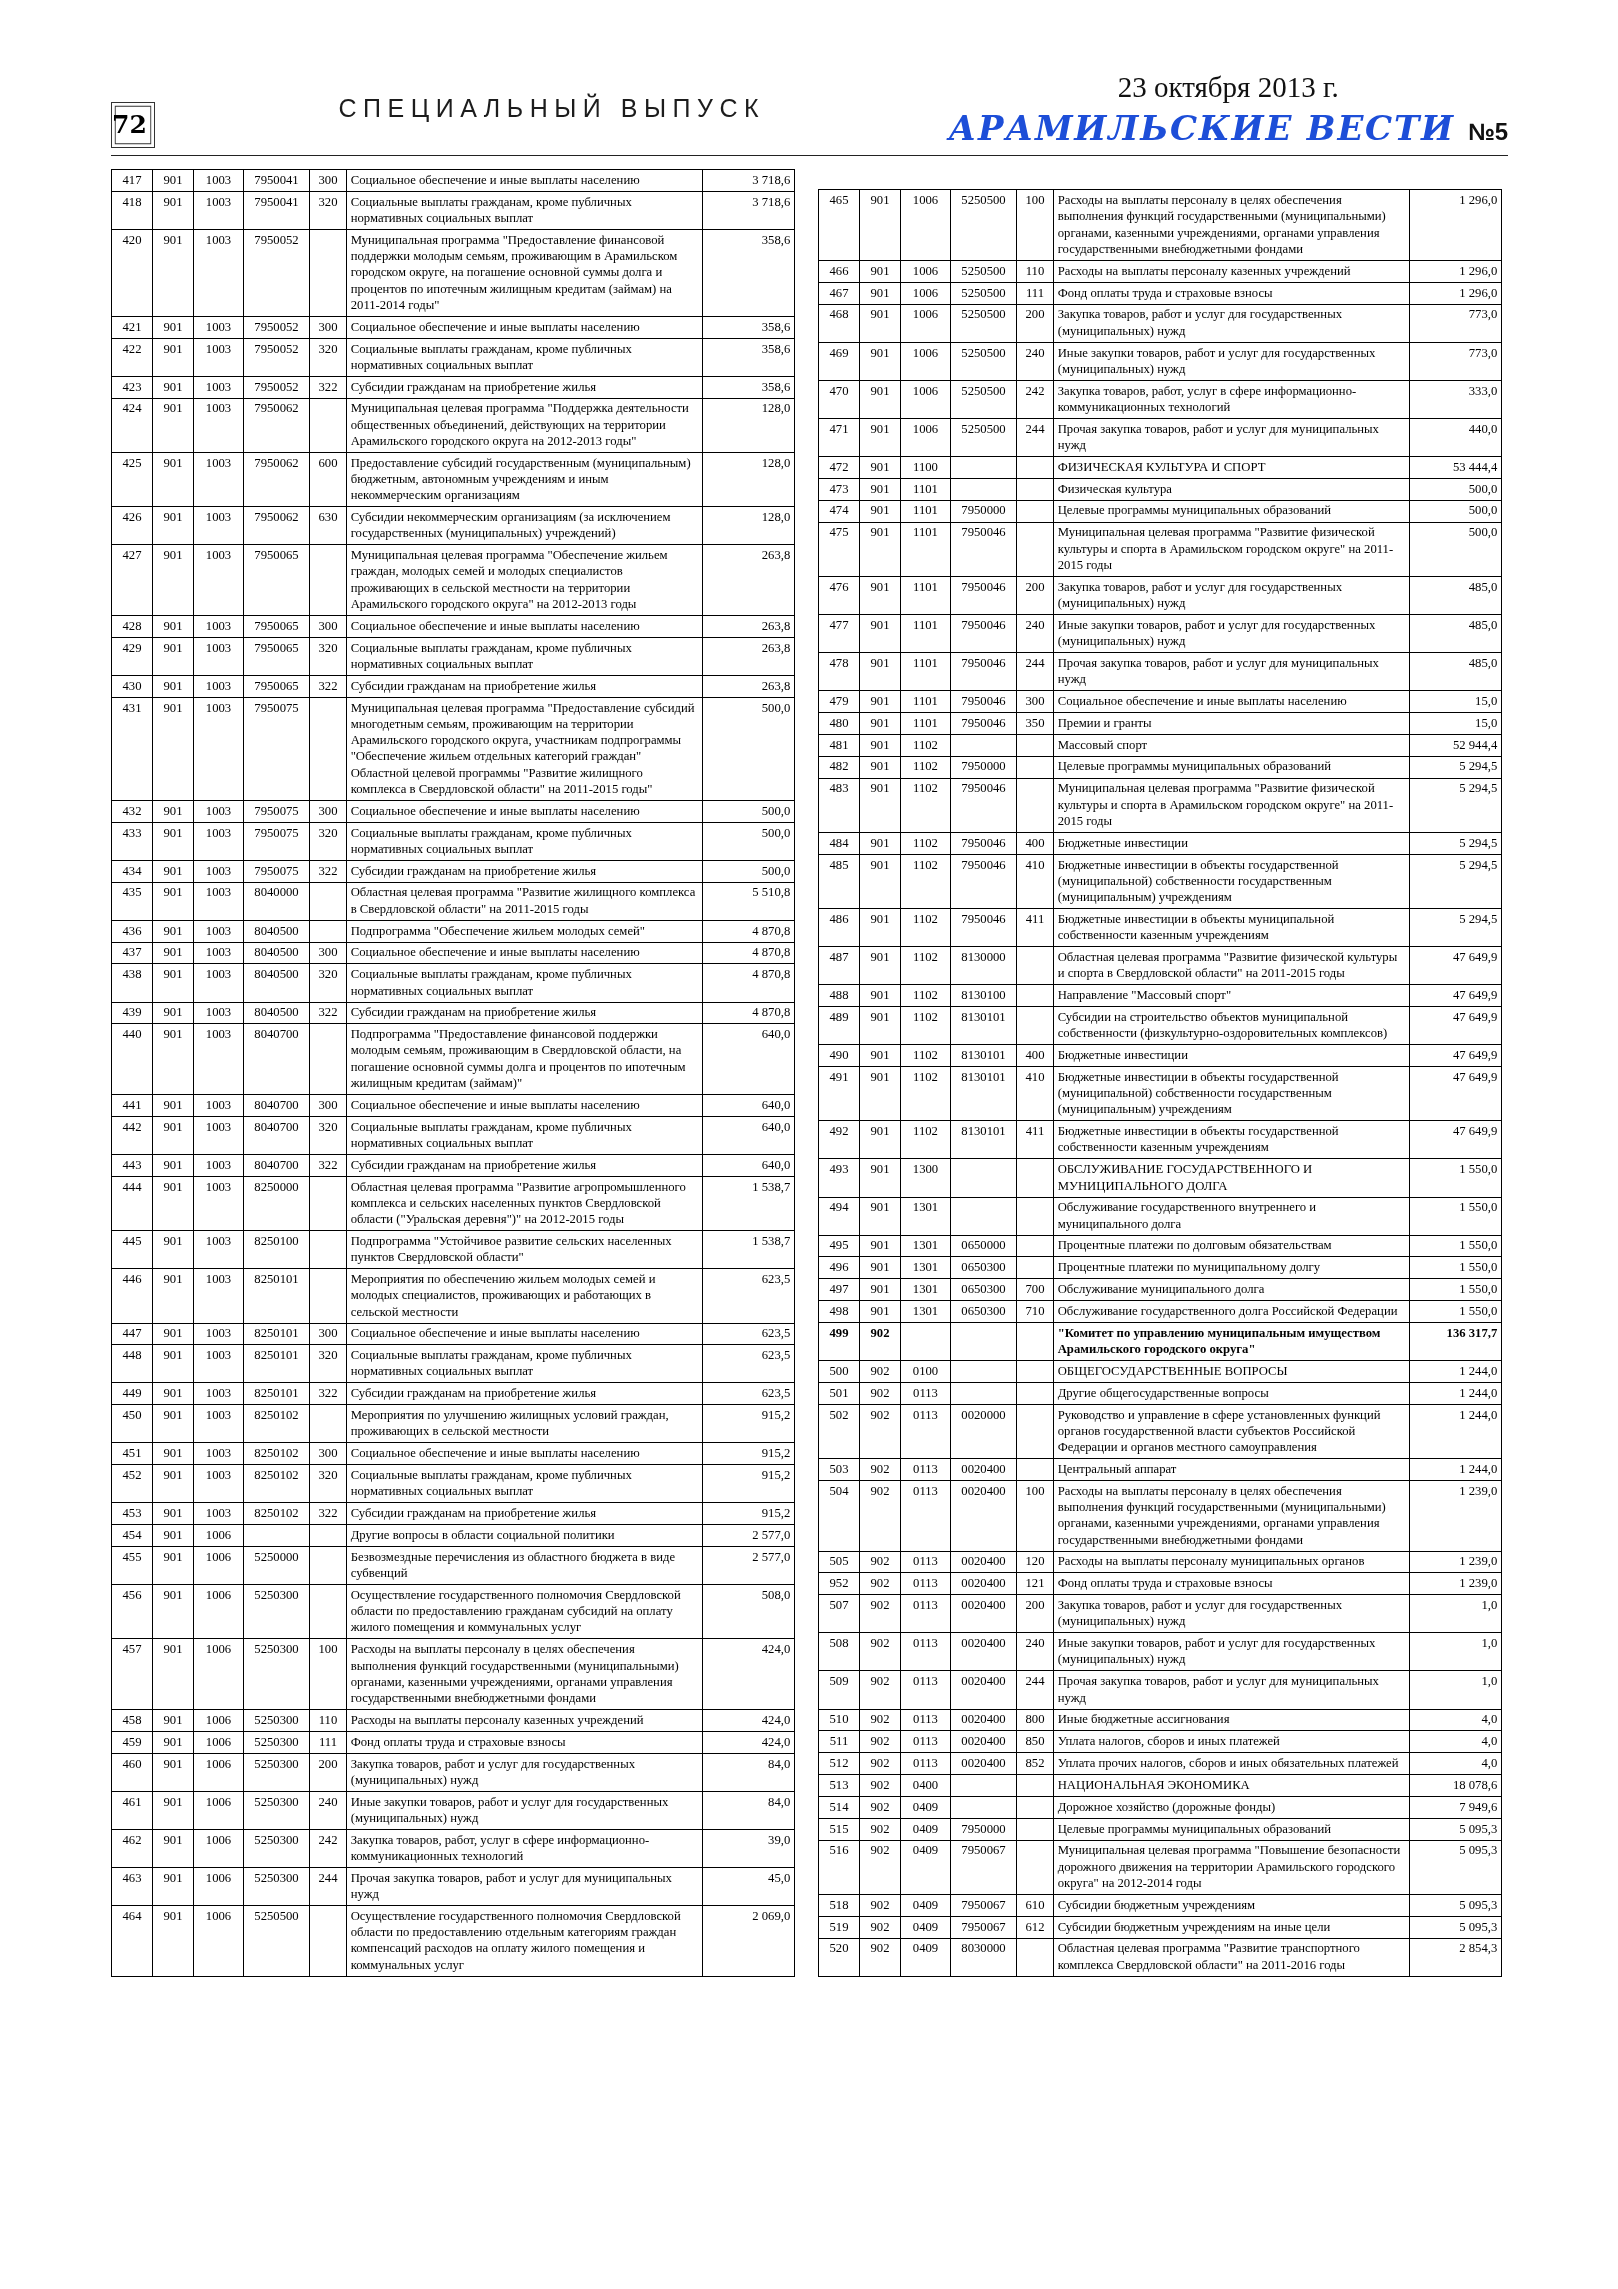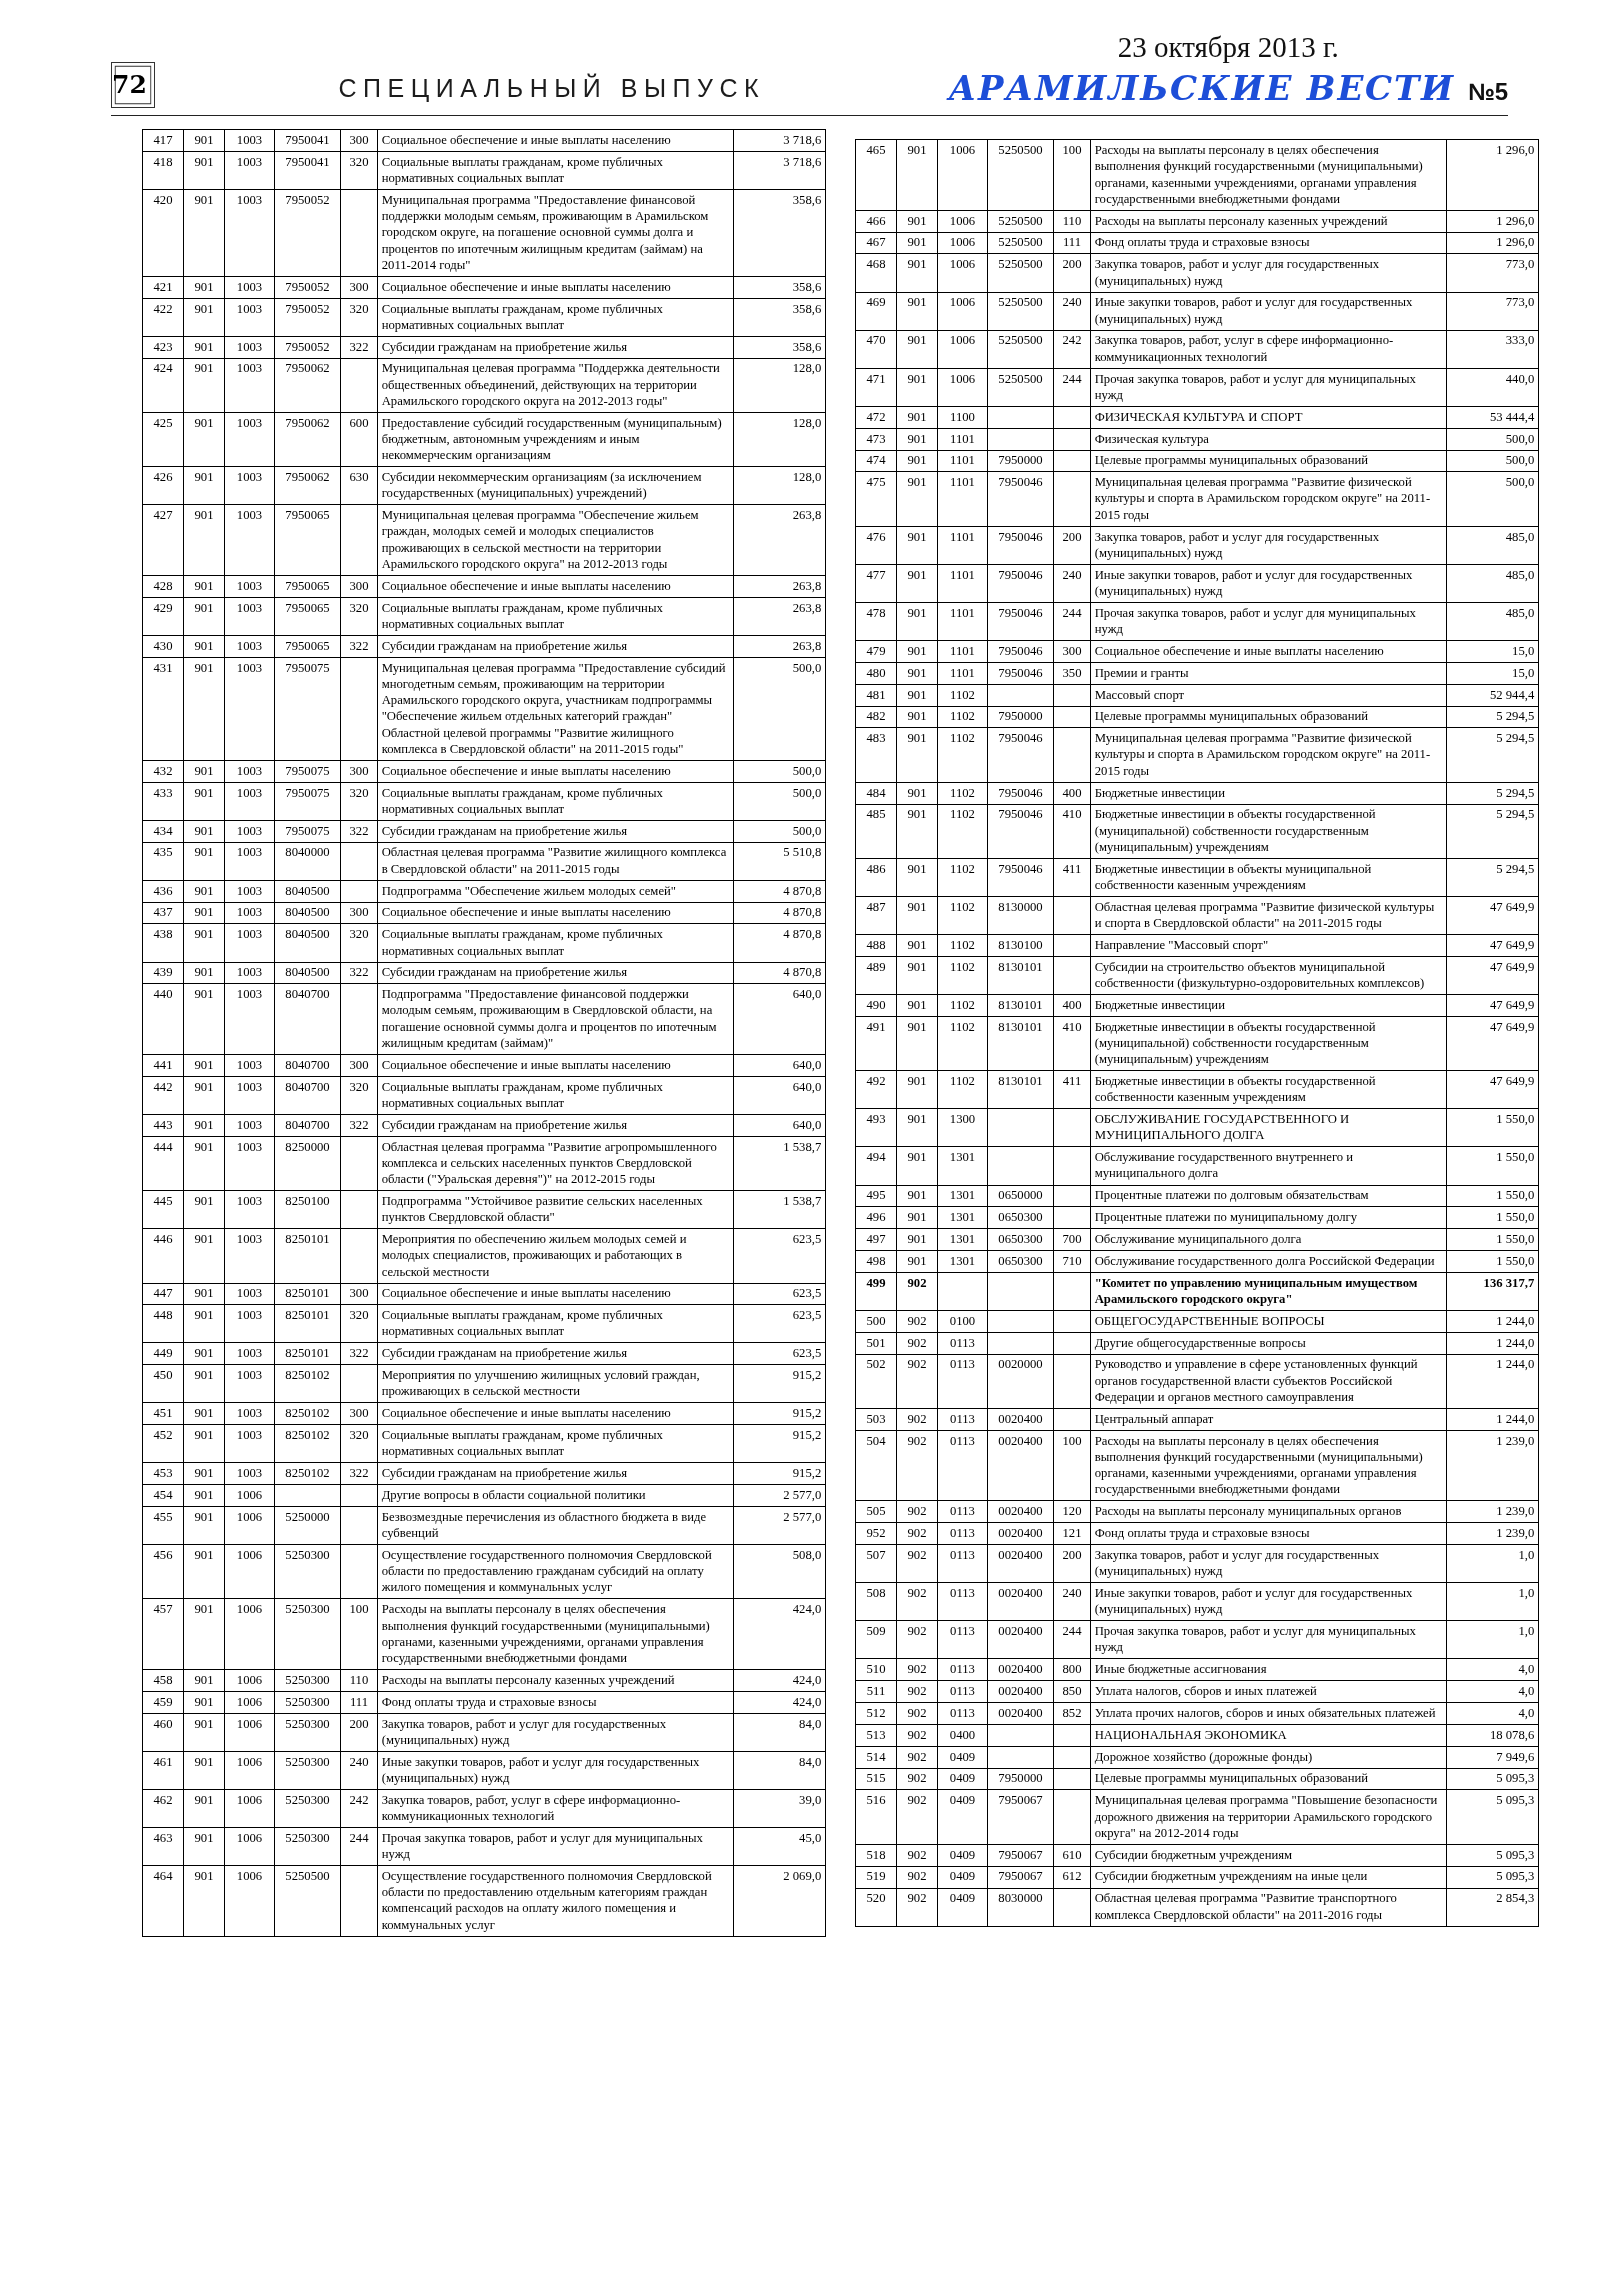--- a/index.html
+++ b/index.html
@@ -14,29 +14,29 @@
     width:42px; height:44px; border:0.9px solid #333;
     box-shadow: inset 0 0 0 2.8px #fff, inset 0 0 0 3.7px #333;
     display:flex; align-items:center; justify-content:flex-start;
     font-family:"DejaVu Serif", serif; font-size:25px; font-weight:bold; flex:0 0 auto;
   }
   .header-title {
     flex:1; text-align:center; align-self:center; margin-top:39px;
     font-family:"Liberation Sans", sans-serif; font-size:25px; letter-spacing:6.5px; color:#1c1c1c;
   }
   .header-right { flex:0 0 517px; text-align:center; }
-  .issue-date { font-size:29px; font-family:"Liberation Serif", serif; color:#111; margin-bottom:3.7px; }
+  .issue-date { font-size:29px; font-family:"Liberation Serif", serif; color:#111; margin-bottom:3.7px;margin-top:40px; }
   .masthead-line { white-space:nowrap; }
   .masthead {
     font-family:"DejaVu Serif", serif; font-style:italic; font-weight:bold;
     font-size:34px; letter-spacing:1.8px; color:#1d4ed8;
   }
   .issue-no { font-family:"Liberation Sans", sans-serif; font-weight:bold; font-size:24px; margin-left:9.2px; color:#111; }
   
-  .columns { display:flex; gap:29px; align-items:center;margin-left:31px; }
+  .columns { display:flex; gap:23px; align-items:flex-end; }
   table.budget {
     border-collapse:collapse; table-layout:fixed; width:683px;
     font-size:12.7px; line-height:1.28; color:#000;
   }
   table.budget td { border:0.9px solid #000; padding:1.8px 3.7px 2.8px 3.7px; vertical-align:top; word-wrap:break-word; }
   td.c0, td.c1, td.c2, td.c3, td.c4 { text-align:center; }
   td.c5 { text-align:left; }
   td.c6 { text-align:right; }
   tr.bold td { font-weight:700; }
 </style>

